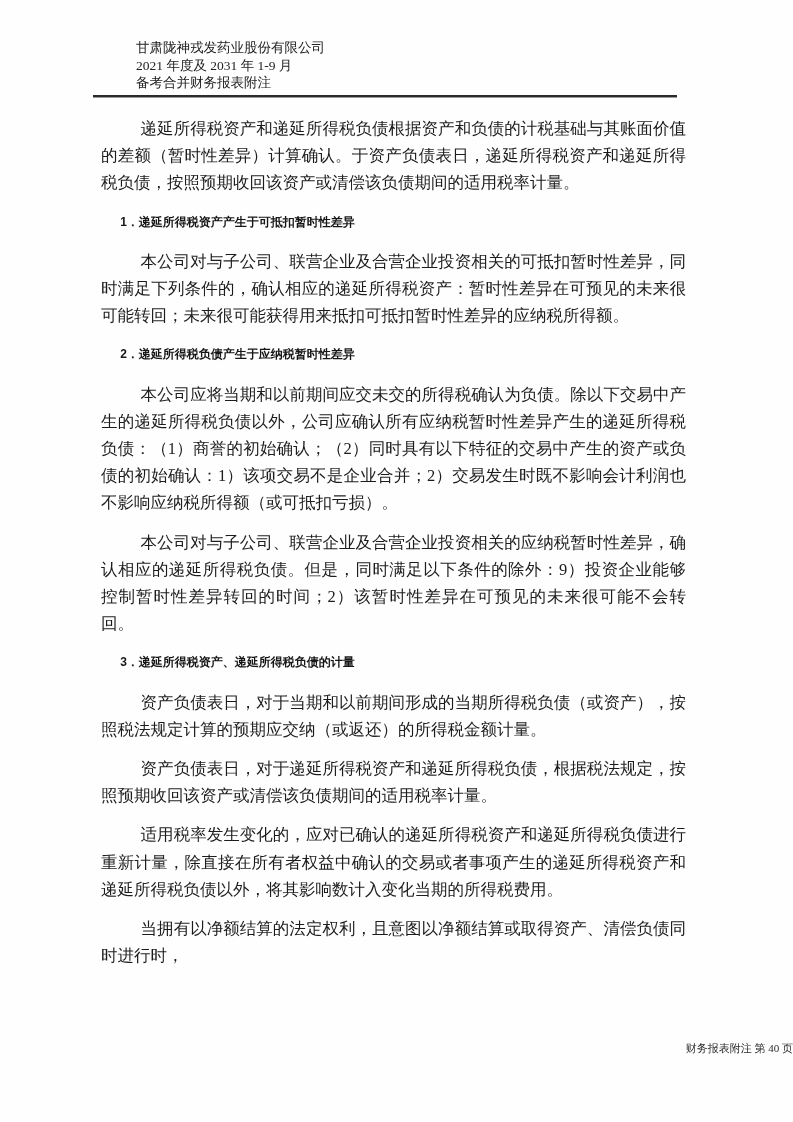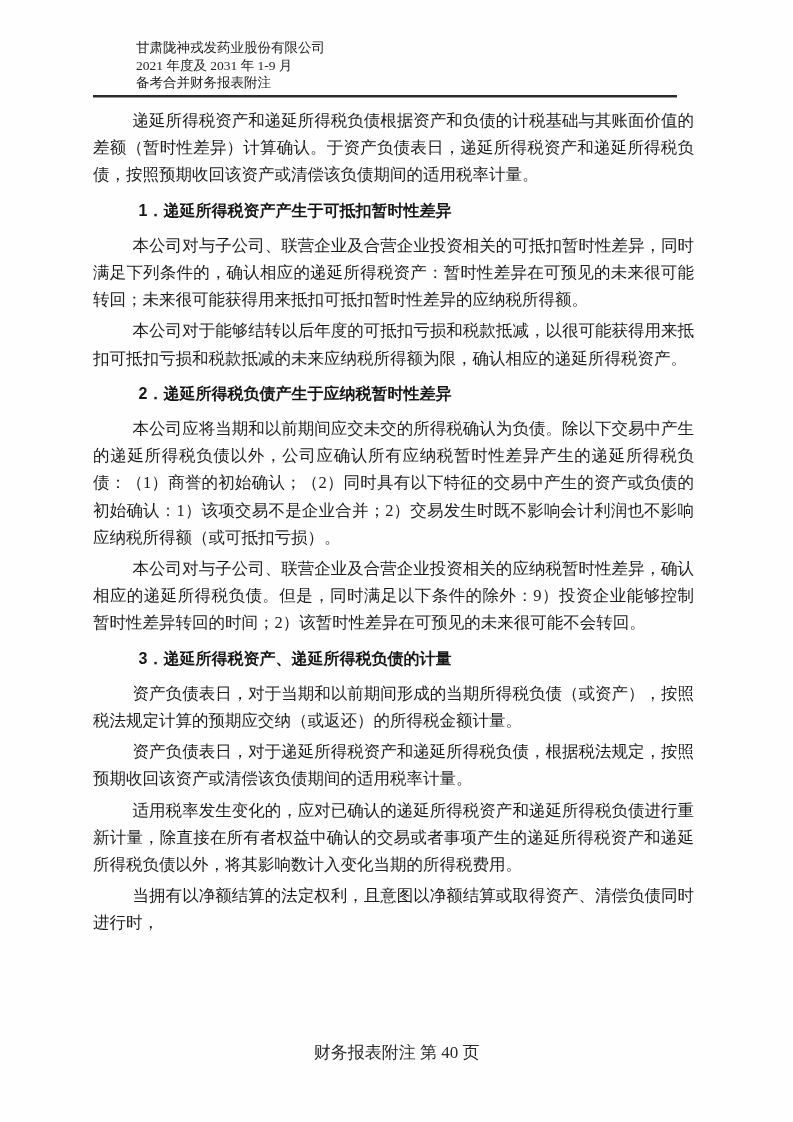--- a/index.html
+++ b/index.html
@@ -41,59 +41,58 @@
     position: absolute;
     left: 89px;
     top: 103px;
     width: 609px;
     font-size: 16.5px;
     line-height: 27.2px;
     text-align: justify;
     color: #1c1c1c;
   }
   .para {
-    margin: 4px;
+    margin: 12px;
     text-indent: 2.4em;
   }
   .head {
-    margin: 8px;
+    margin: 0;
     text-indent: 2.6em;
     font-weight: 700;
-    font-size: 16px;
+    font-size: 12px;
     font-family: "Liberation Sans", "DejaVu Sans", sans-serif;
     color: #161616;
   }
   .page-footer {
     position: absolute;
     left: 0;
     top: 1041px;
     width: 100%;
-    text-align: center;
-    font-size: 17px;
+    text-align: right;
+    font-size: 11px;
     color: #2a2a2a;
   }
 </style>
 </head>
 <body>
 
 <div class="page">
 
   <div class="doc-header">
     <div class="hline">甘肃陇神戎发药业股份有限公司</div>
     <div class="hline">2021 年度及 2031 年 1-9 月</div>
     <div class="hline">备考合并财务报表附注</div>
   </div>
 
   <div class="header-rule"></div>
 
   <div class="content">
     <p class="para">递延所得税资产和递延所得税负债根据资产和负债的计税基础与其账面价值的差额（暂时性差异）计算确认。于资产负债表日，递延所得税资产和递延所得税负债，按照预期收回该资产或清偿该负债期间的适用税率计量。</p>
     <p class="head">1．递延所得税资产产生于可抵扣暂时性差异</p>
     <p class="para">本公司对与子公司、联营企业及合营企业投资相关的可抵扣暂时性差异，同时满足下列条件的，确认相应的递延所得税资产：暂时性差异在可预见的未来很可能转回；未来很可能获得用来抵扣可抵扣暂时性差异的应纳税所得额。</p>
-    <p class="para">本公司对于能够结转以后年度的可抵扣亏损和税款抵减，以很可能获得用来抵扣可抵扣亏损和税款抵减的未来应纳税所得额为限，确认相应的递延所得税资产。</p>
     <p class="head">2．递延所得税负债产生于应纳税暂时性差异</p>
     <p class="para">本公司应将当期和以前期间应交未交的所得税确认为负债。除以下交易中产生的递延所得税负债以外，公司应确认所有应纳税暂时性差异产生的递延所得税负债：（1）商誉的初始确认；（2）同时具有以下特征的交易中产生的资产或负债的初始确认：1）该项交易不是企业合并；2）交易发生时既不影响会计利润也不影响应纳税所得额（或可抵扣亏损）。</p>
     <p class="para">本公司对与子公司、联营企业及合营企业投资相关的应纳税暂时性差异，确认相应的递延所得税负债。但是，同时满足以下条件的除外：9）投资企业能够控制暂时性差异转回的时间；2）该暂时性差异在可预见的未来很可能不会转回。</p>
     <p class="head">3．递延所得税资产、递延所得税负债的计量</p>
     <p class="para">资产负债表日，对于当期和以前期间形成的当期所得税负债（或资产），按照税法规定计算的预期应交纳（或返还）的所得税金额计量。</p>
     <p class="para">资产负债表日，对于递延所得税资产和递延所得税负债，根据税法规定，按照预期收回该资产或清偿该负债期间的适用税率计量。</p>
     <p class="para">适用税率发生变化的，应对已确认的递延所得税资产和递延所得税负债进行重新计量，除直接在所有者权益中确认的交易或者事项产生的递延所得税资产和递延所得税负债以外，将其影响数计入变化当期的所得税费用。</p>
     <p class="para">当拥有以净额结算的法定权利，且意图以净额结算或取得资产、清偿负债同时进行时，</p>
   </div>
 

